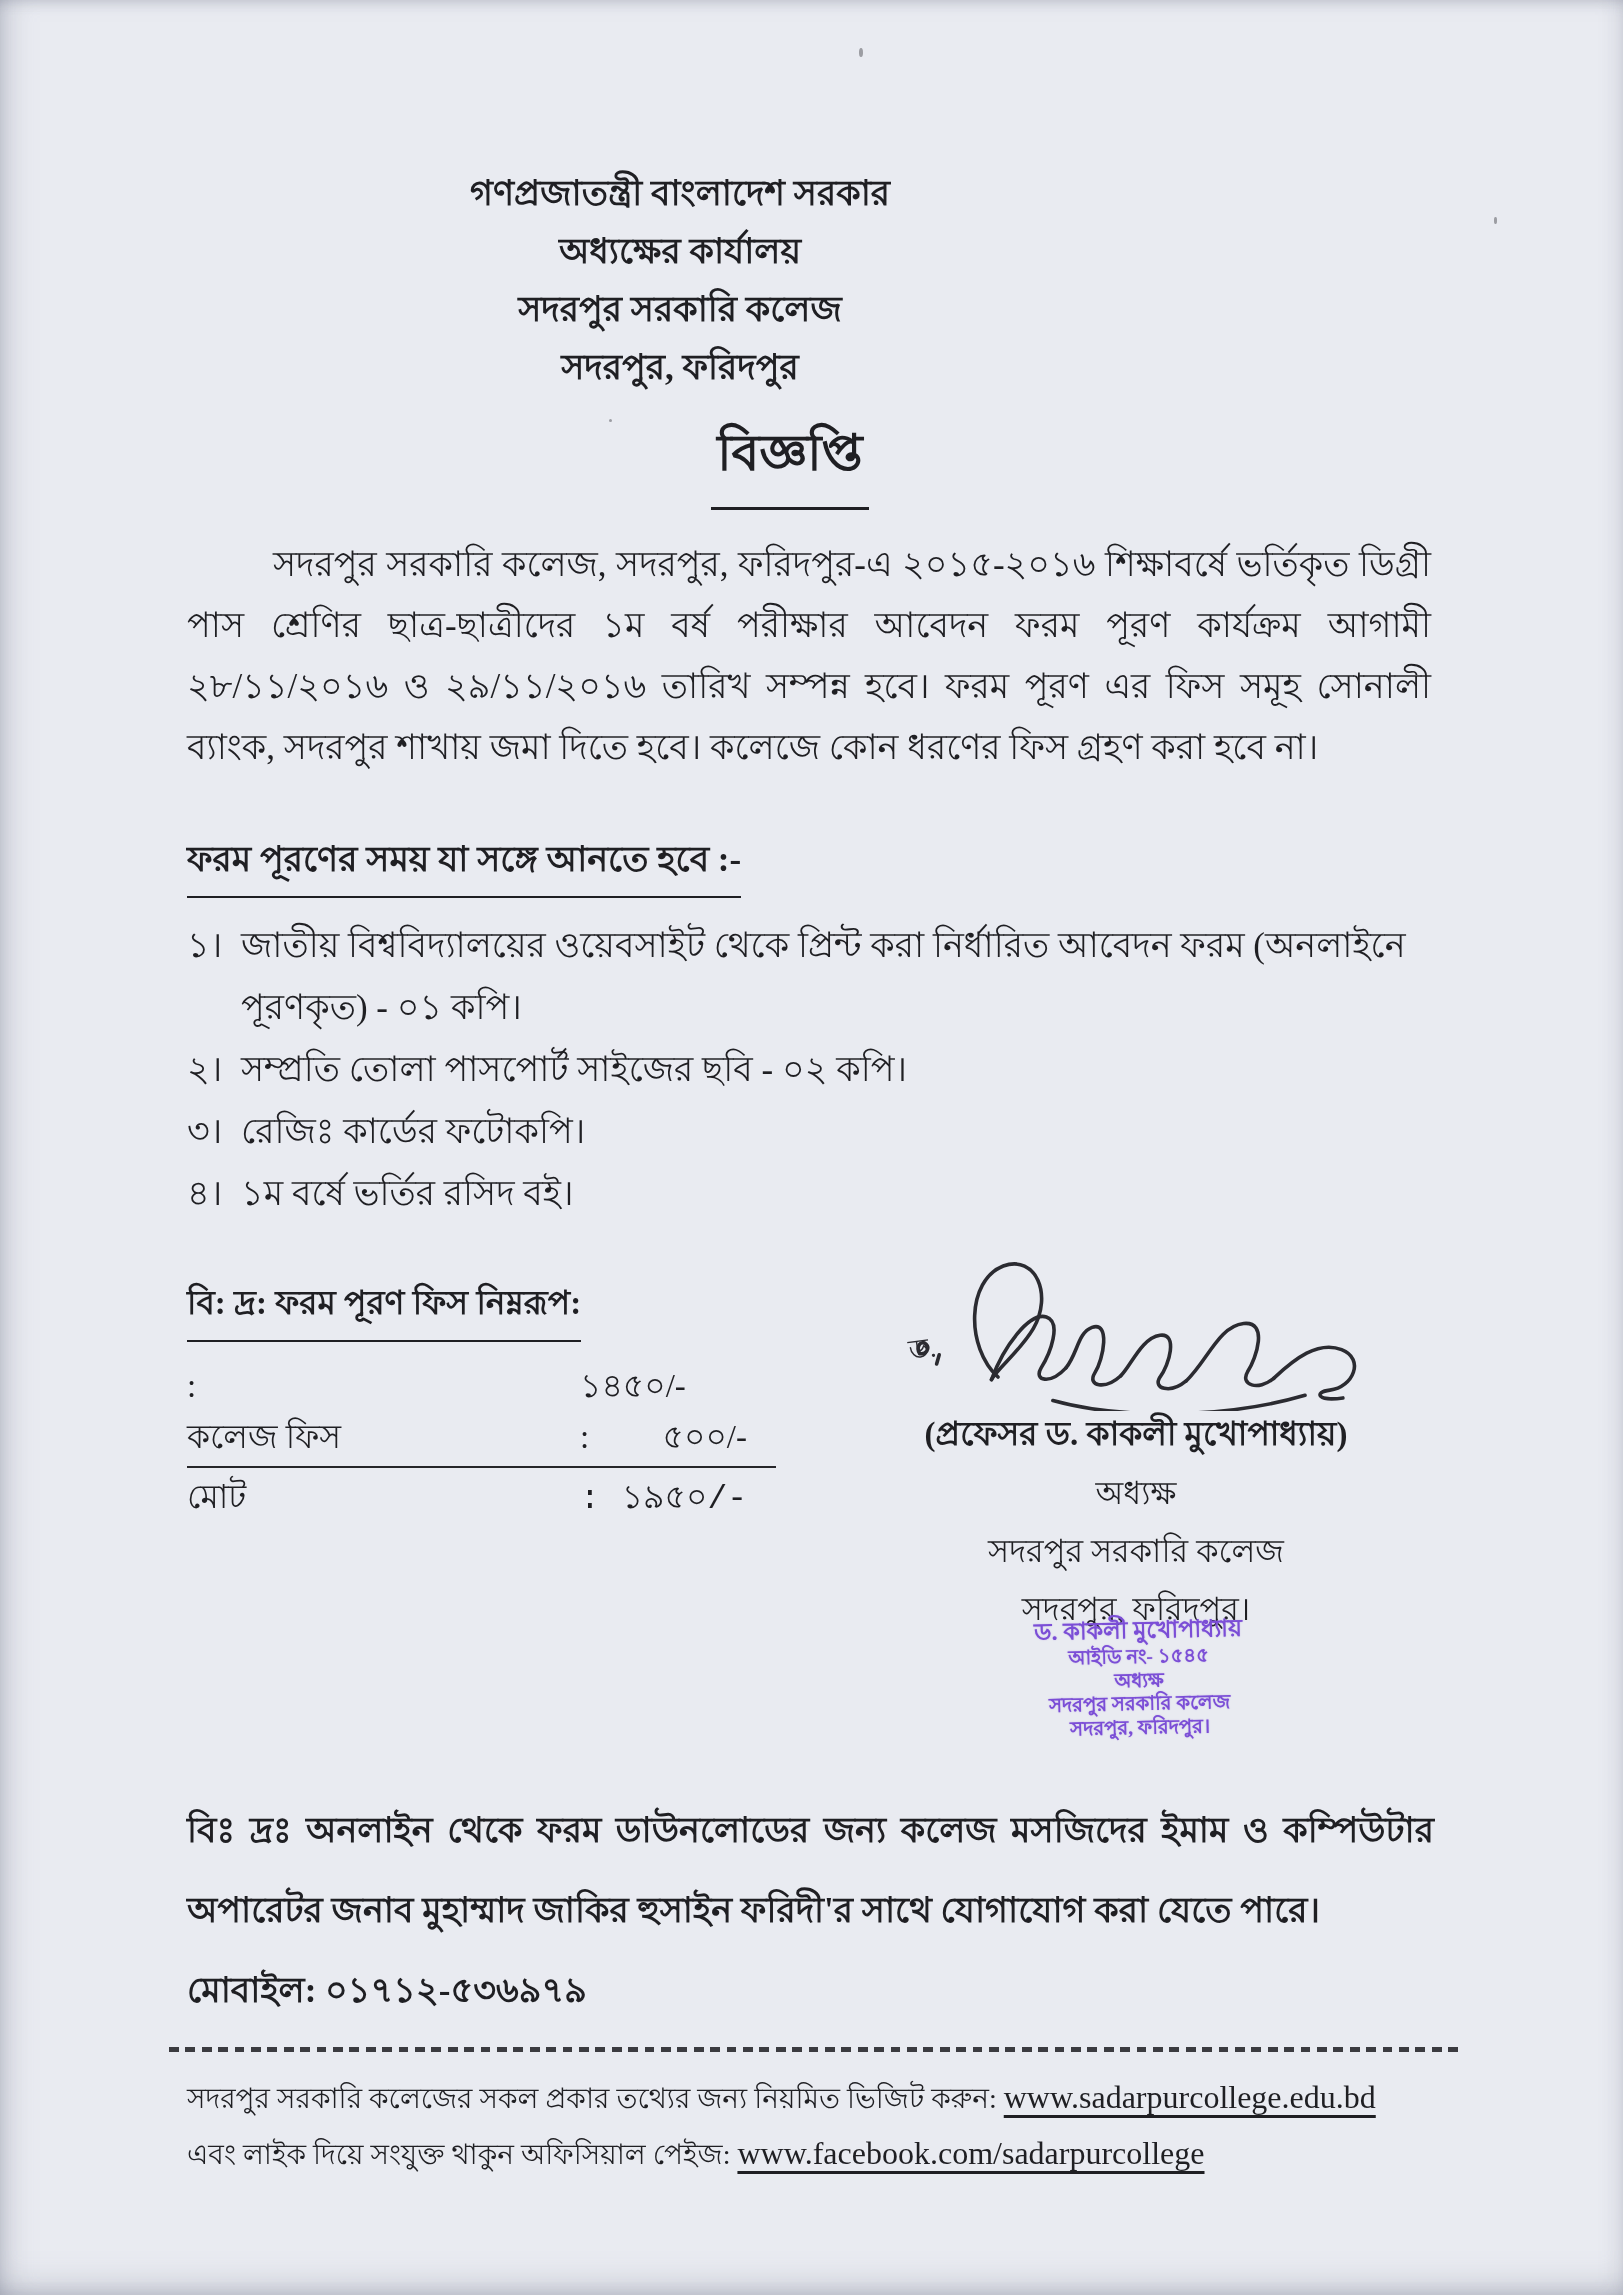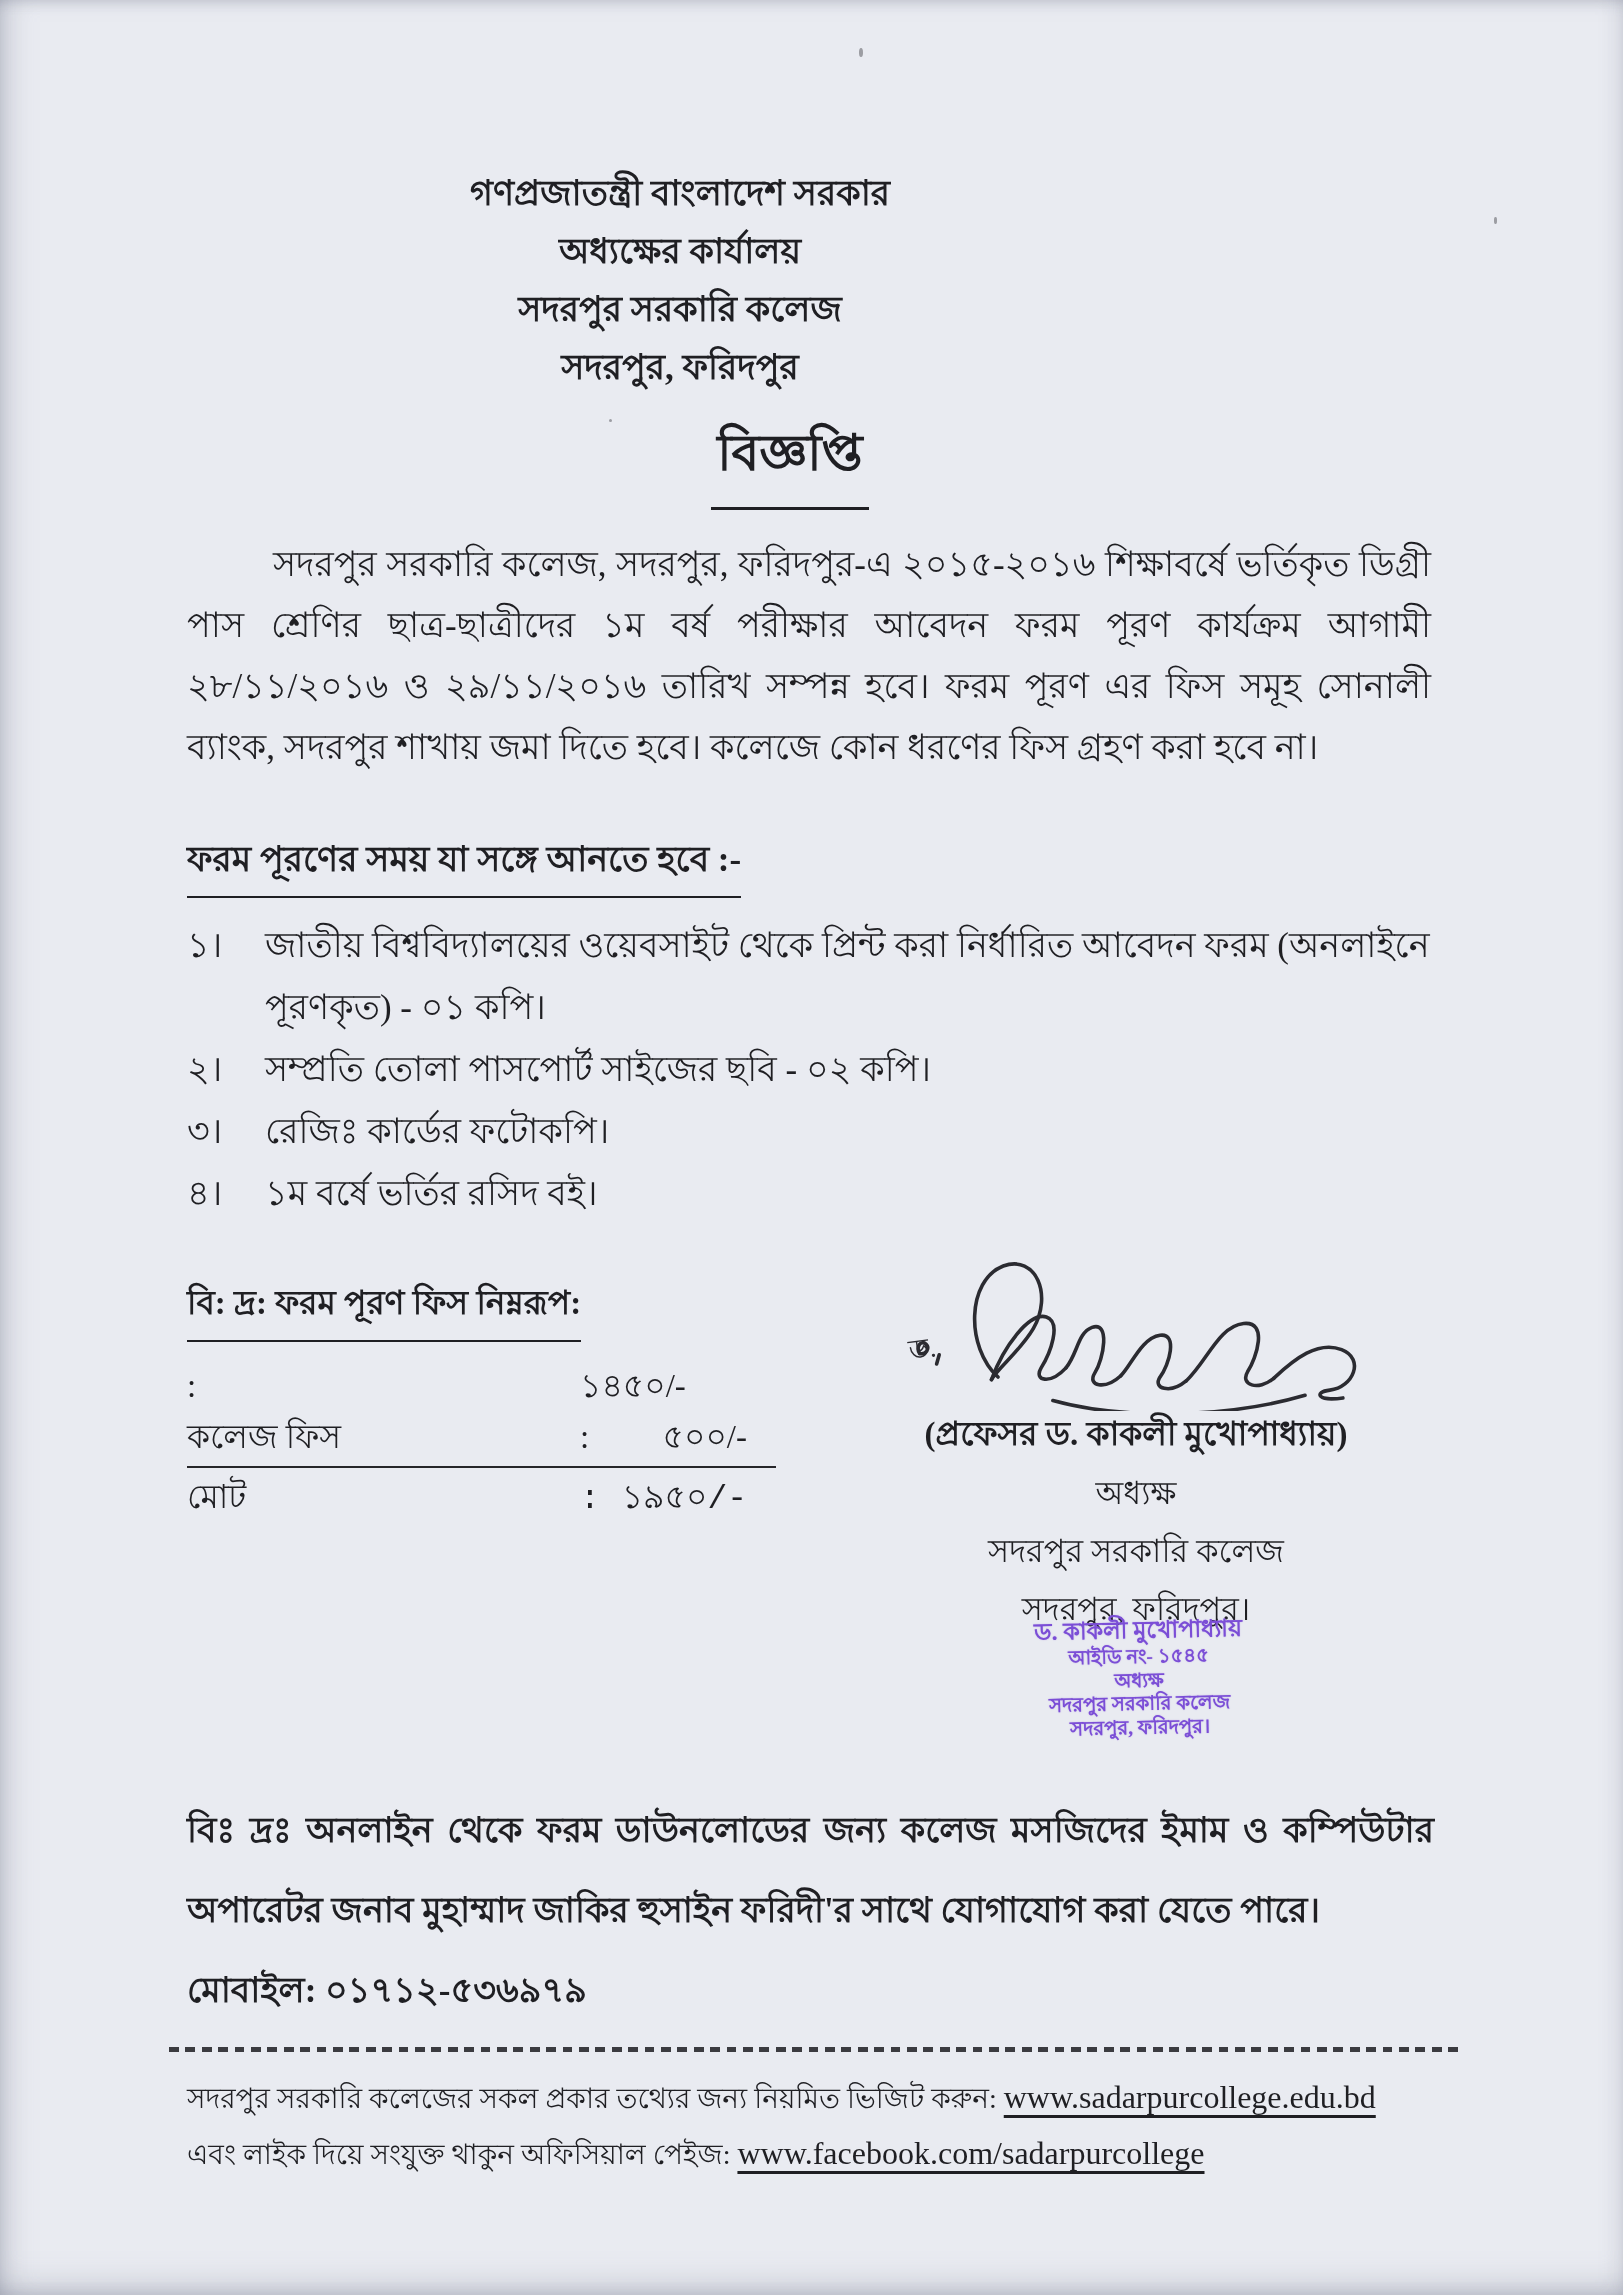--- a/index.html
+++ b/index.html
@@ -27,21 +27,21 @@
   
   #para{top:534px;left:187px;width:1244px;font-size:35px;line-height:61px;
         text-align:justify;text-indent:86px;font-weight:500;}
   
   #bring-heading{top:832px;left:187px;font-size:35px;font-weight:bold;
         border-bottom:2.6px solid #1f1f23;padding-bottom:5.2px;}
   
   #bring-list{top:915px;left:187px;width:1254px;font-size:35px;font-weight:500;}
   .bring-item{display:flex;line-height:62px;}
   .bring-num{width:54px;flex:0 0 54px;}
-  .bring-text{flex:1;margin-left:24px;}
+  .bring-text{flex:1;}
   
   #fees{top:1277px;left:187px;width:589px;font-size:33px;font-weight:500;}
   #fees-heading{display:inline-block;font-size:33px;font-weight:bold;
         border-bottom:2.6px solid #1f1f23;padding-bottom:6.5px;margin-bottom:19.6px;}
   .fee-row{display:grid;grid-template-columns:393px 30px 137px;line-height:51px;}
   .fee-amount{text-align:right;}
   .fee-row.ruled{border-bottom:2.6px solid #26262a;padding-bottom:2.6px;}
   .fee-row.total{padding-top:6.5px;font-family:Liberation Mono, monospace;}
   
   #sign-block{top:1249px;left:871px;width:530px;text-align:center;}

